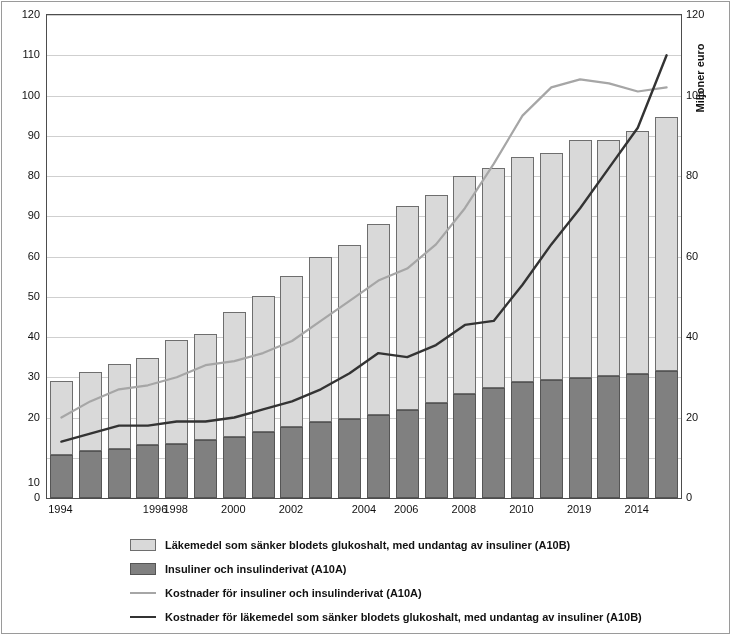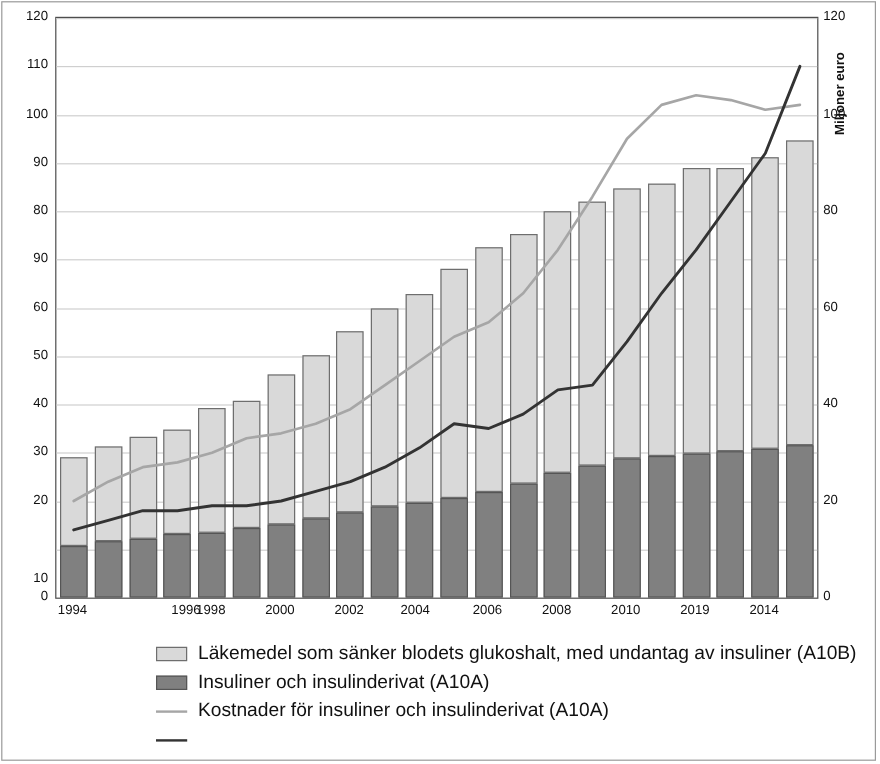--- a/index.html
+++ b/index.html
@@ -177,23 +177,24 @@
   }
   .swatch.line-b { height: 12px; position: relative; background: transparent; }
   .swatch.line-b::after {
     content: "";
     position: absolute;
     left: 0; right: 0; top: 5px;
     height: 2px;
     background: #333333;
   }
   .legend-label {
-    font-size: 16px;
-    color: #111111;
-    white-space: nowrap;
+    font-size: 11px;
+    color: #111111;
+    white-space: nowrap;
+    font-weight: bold;
   }
 </style>
 </head>
 <body>
 
 <div id="page">
   <div id="frame"></div>
 
   <div id="y-axis-title">DDD/ 1 000 inv. / dygn</div>
   <div id="y-axis-title-right">Miljoner euro</div>
@@ -334,21 +335,21 @@
         <polyline points="14.4,426.6 43.2,418.6 72.0,410.6 100.9,410.6 129.7,406.5 158.5,406.5 187.3,402.5 216.1,394.4 245.0,386.4 273.8,374.3 302.6,358.2 331.4,338.1 360.2,342.1 389.0,330.1 417.9,309.9 446.7,305.9 475.5,269.7 504.3,229.4 533.1,193.2 562.0,152.9 590.8,112.7 619.6,40.3" fill="none" stroke="#333333" stroke-width="2.4" stroke-linejoin="round" stroke-linecap="round"></polyline>
       </svg>
   </div>
 
   <div id="x-ticks">
       <div class="xtick" style="left: -2.59091px; top: 0px;">1994</div>
       <div class="xtick" style="left: 55.0455px; top: 0px; margin-left: 37px;">1996</div>
       <div class="xtick" style="left: 112.682px; top: 0px;">1998</div>
       <div class="xtick" style="left: 170.318px; top: 0px;">2000</div>
       <div class="xtick" style="left: 227.955px; top: 0px;">2002</div>
-      <div class="xtick" style="left: 283px; top: 0px;">2004</div>
+      <div class="xtick" style="left: 301px; top: 0px;">2004</div>
       <div class="xtick" style="left: 343.227px; top: 0px;">2006</div>
       <div class="xtick" style="left: 400.864px; top: 0px;">2008</div>
       <div class="xtick" style="left: 458.5px; top: 0px;">2010</div>
       <div class="xtick" style="left: 516.136px; top: 0px;">2019</div>
       <div class="xtick" style="left: 573.773px; top: 0px;">2014</div>
     </div>
 
   <div id="legend">
       <div class="legend-row">
         <span class="swatch fill-b"></span>
@@ -357,15 +358,16 @@
       <div class="legend-row">
         <span class="swatch fill-a"></span>
         <span class="legend-label">Insuliner och insulinderivat (A10A)</span>
       </div>
       <div class="legend-row">
         <span class="swatch line-a"></span>
         <span class="legend-label">Kostnader för insuliner och insulinderivat (A10A)</span>
       </div>
       <div class="legend-row">
         <span class="swatch line-b"></span>
+        <span class="legend-label">Kostnader för läkemedel som sänker blodets glukoshalt, med undantag av insuliner (A10B)</span>
       </div>
     </div>
 </div>
 
 </body></html>

